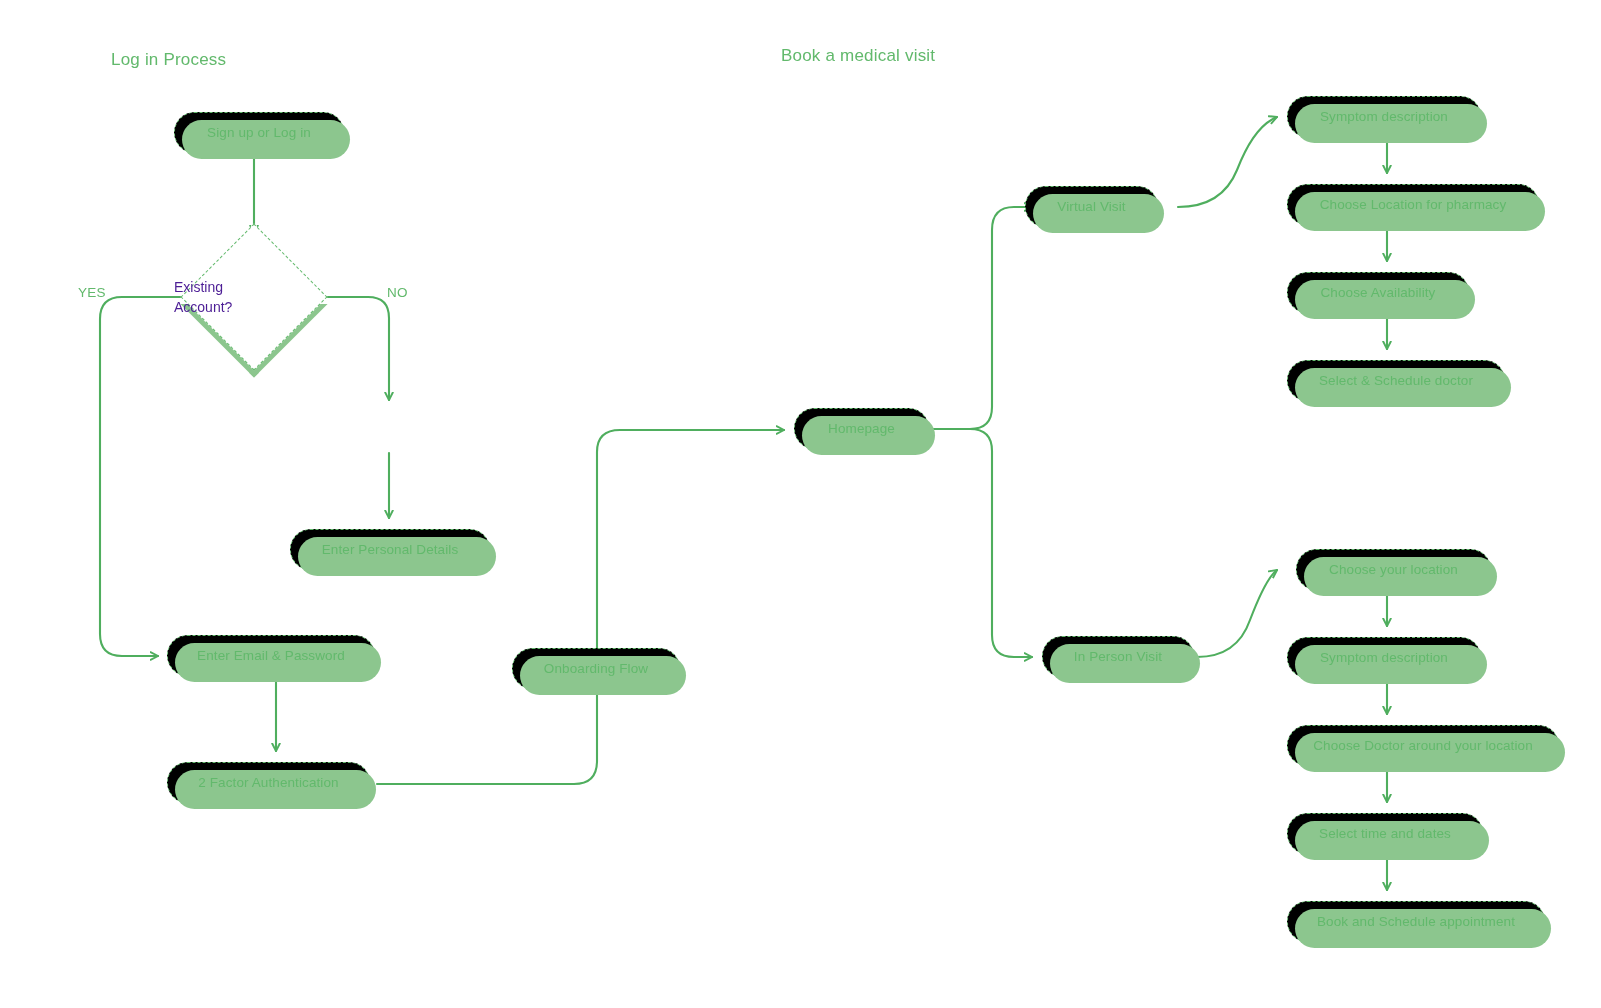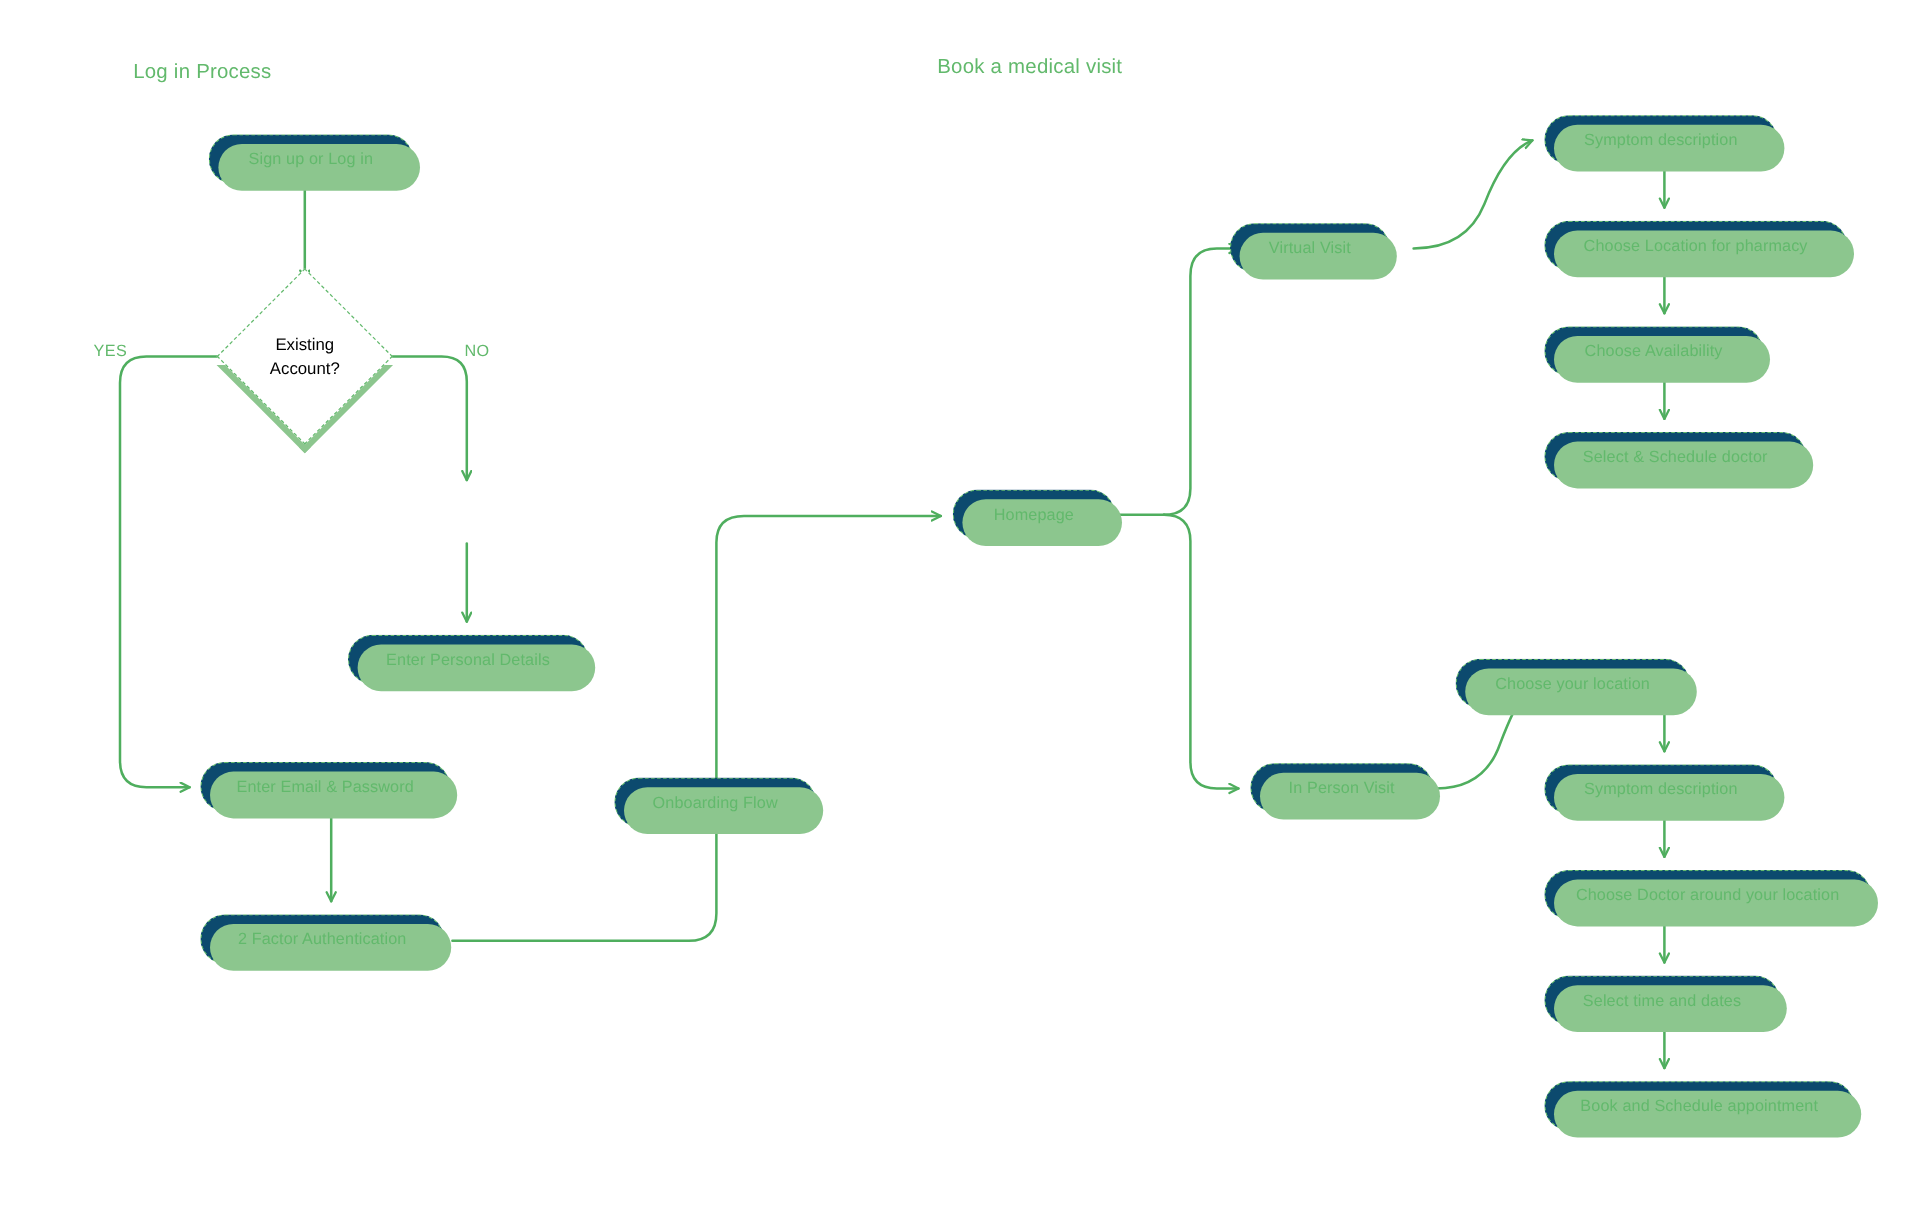--- a/index.html
+++ b/index.html
@@ -43,21 +43,21 @@
     letter-spacing: 0.3px;
     white-space: nowrap;
   }
   
   .node {
     position: absolute;
     box-sizing: border-box;
     height: 41px;
     border: 1.6px dashed #62b96c;
     border-radius: 21px;
-    background: #0c4a6e;
+    background: #000000;
     display: flex;
     align-items: center;
     justify-content: center;
     z-index: 3;
   }
   .node::before {
     
     content: "";
     position: absolute;
     left: 7px;
@@ -109,22 +109,22 @@
     border-left: 7px solid transparent;
     transform: rotate(45deg) translate(5px, 5px);
     z-index: -1;
   }
   .decision .decision-label {
     position: absolute;
     left: -28px;
     top: 50%;
     width: 160px;
     transform: translateY(-50%);
-    text-align: center;
-    color: #000000;
+    text-align: left;
+    color: #4c1d95;
     font-size: 14px;
     line-height: 20px;
     z-index: 2;
   }
 </style>
 </head>
 <body>
 
 <div id="canvas">
 
@@ -226,21 +226,21 @@
   </div>
 
   <div class="node" style="left:1255px; top:272px; width:182px;">
     <span class="node-label">Choose Availability</span>
   </div>
 
   <div class="node" style="left:1255px; top:360px; width:218px;">
     <span class="node-label">Select &amp; Schedule doctor</span>
   </div>
 
-  <div class="node" style="left:1181px; top:549px; width:195px;justify-content:center;">
+  <div class="node" style="left:1264px; top:549px; width:195px;justify-content:center;">
     <span class="node-label">Choose your location</span>
   </div>
 
   <div class="node" style="left:1255px; top:637px; width:194px;">
     <span class="node-label">Symptom description</span>
   </div>
 
   <div class="node" style="left:1255px; top:725px; width:272px;">
     <span class="node-label">Choose Doctor around your location</span>
   </div>

